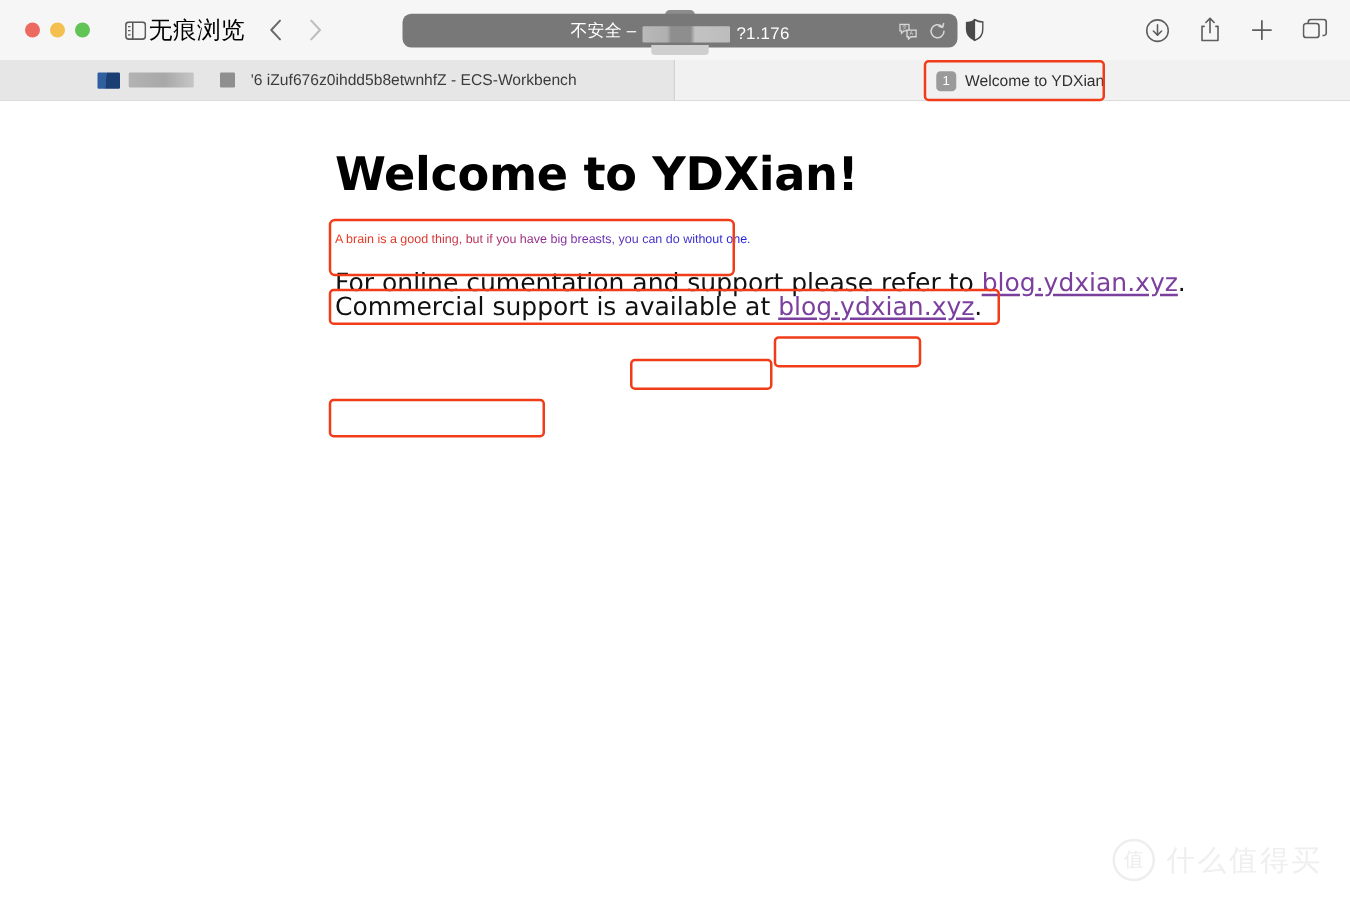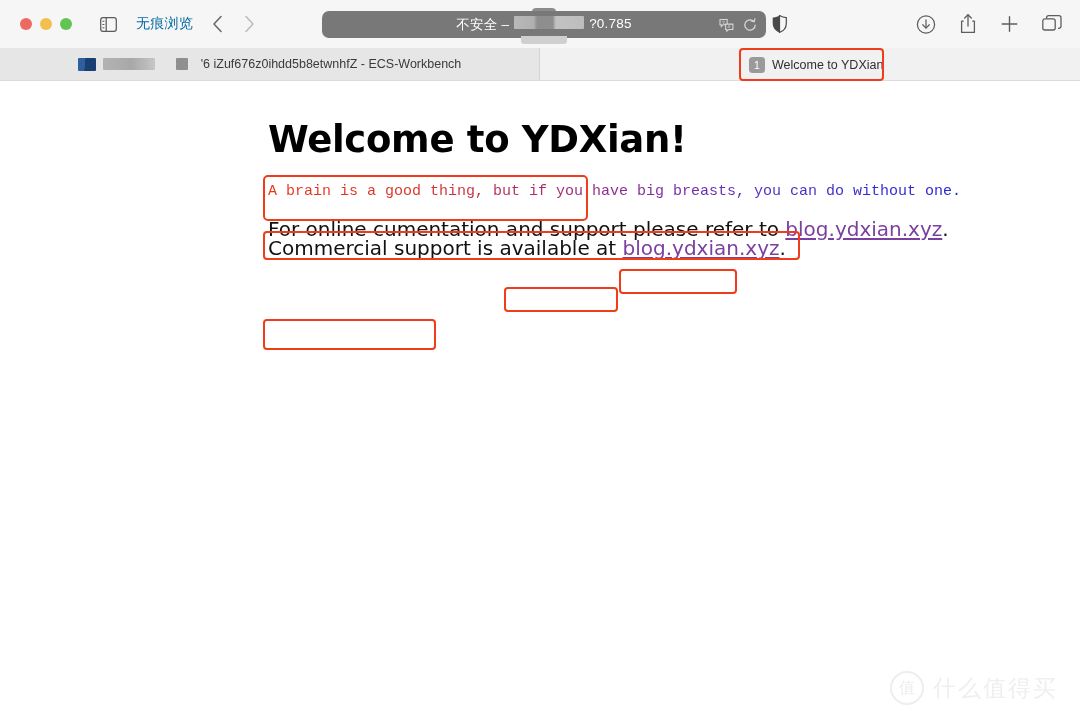--- a/index.html
+++ b/index.html
@@ -55,23 +55,23 @@
 
   .sidebar-btn {
     margin-left: 28px;
     display: flex;
     align-items: center;
     color: #5b5b5b;
   }
   .sidebar-btn svg { display: block; }
 
   .private-label {
-    margin-left: 19px;
-    font-size: 14px;
-    color: #0369a1;
+    margin-left: 2px;
+    font-size: 19px;
+    color: #000000;
     font-family: "Liberation Sans", "DejaVu Sans", sans-serif;
     letter-spacing: 0.3px;
     white-space: nowrap;
   }
 
   .nav-arrows {
     display: flex;
     align-items: center;
     margin-left: 16px;
     gap: 16px;
@@ -102,21 +102,21 @@
     background: #787878;
     border-radius: 7px;
     display: flex;
     align-items: center;
     justify-content: center;
     box-sizing: border-box;
     overflow: hidden;
   }
   .addr-center {
     display: flex;
-    align-items: flex-start;
+    align-items: flex-end;
     gap: 5px;
     font-size: 13.5px;
     color: #ffffff;
     white-space: nowrap;
     letter-spacing: 0.2px;
   }
   .addr-redacted {
     display: inline-block;
     width: 70px;
     height: 13px;
@@ -300,24 +300,24 @@
     font-size: 37px;
     font-weight: 700;
     color: #000000;
     letter-spacing: -0.3px;
     line-height: 1.05;
     white-space: nowrap;
   }
 
   .tagline {
     margin: 0;
-    font-size: 15px;
+    font-size: 10px;
     line-height: 1.25;
     white-space: nowrap;
-    font-family: Liberation Mono, monospace;
+    font-family: Liberation Sans, sans-serif;
     background: linear-gradient(90deg,
                 #e8361b 0%,
                 #d8332a 22%,
                 #a02a74 42%,
                 #7a2ba6 58%,
                 #4230c8 78%,
                 #2222dd 100%);
     -webkit-background-clip: text;
     background-clip: text;
     color: transparent;
@@ -429,21 +429,21 @@
         </svg>
       </span>
     </div>
 
     <div class="address-wrap">
       <div class="addr-nub-top"></div>
       <div class="address-field">
         <div class="addr-center">
           <span>不安全 –</span>
           <span class="addr-redacted"></span>
-          <span>?0.785</span>
+          <span>?1.176</span>
         </div>
         <div class="addr-right-icons">
           <span>
             <svg width="15" height="14" viewBox="0 0 15 14" fill="none" stroke="currentColor" stroke-width="1.05">
               <path d="M1 1.5h7.2v5.2H4.3L2.2 8.6V6.7H1z"></path>
               <path d="M6.6 6.1h7.3v5.3H9.9L7.8 13.2v-1.8H6.6z" fill="#787878"></path>
               <text x="2.6" y="5.6" font-size="4.2" fill="currentColor" stroke="none" font-family="DejaVu Sans">文</text>
               <text x="8.6" y="10.3" font-size="4.2" fill="currentColor" stroke="none" font-family="DejaVu Sans">A</text>
             </svg>
           </span>

